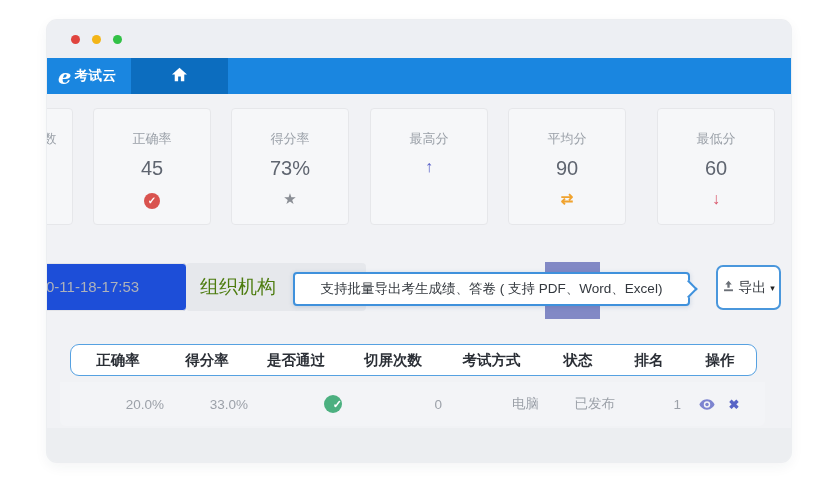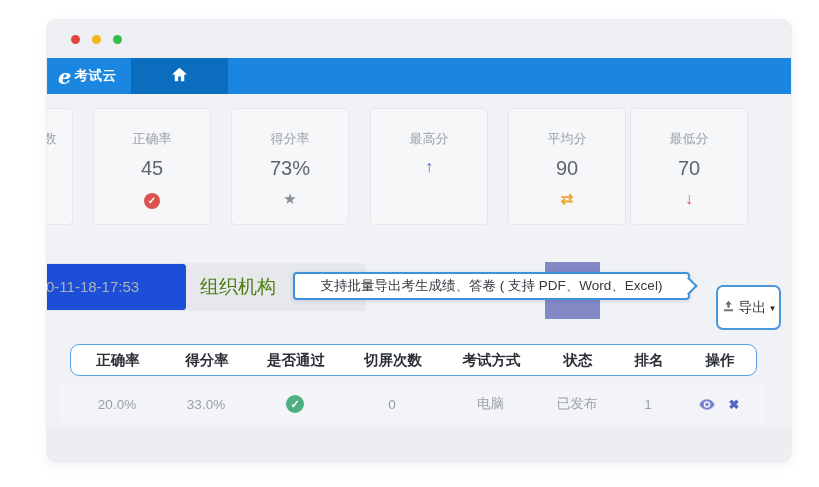--- a/index.html
+++ b/index.html
@@ -18,56 +18,56 @@
   .navbar{position:absolute;left:0;top:38px;width:100%;height:36px;background:#1a86e0;}
   .logo{position:absolute;left:0;top:0;width:84px;height:36px;display:flex;align-items:center;padding-left:11px;box-sizing:border-box;color:#fff;}
   .logo-e{font-family:"DejaVu Serif",serif;font-style:italic;font-weight:bold;font-size:21px;line-height:1;margin-right:3px;}
   .logo-txt{font-size:13.5px;font-weight:bold;letter-spacing:.5px;}
   .nav-tab{position:absolute;left:84px;top:0;width:97px;height:36px;background:#0c6dbf;display:flex;align-items:center;justify-content:center;}
 
   
   .card{position:absolute;top:88px;width:118px;height:117px;background:#f6f7f9;border:1px solid #e6e7ea;
     border-radius:4px;box-sizing:border-box;text-align:center;padding-top:21px;}
   .card.partial{left:-20px;width:46px;}
-  .card.c1{left:46px;}.card.c2{left:184px;}.card.c3{left:323px;}.card.c4{left:461px;}.card.c5{left:583px;}
+  .card.c1{left:46px;}.card.c2{left:184px;}.card.c3{left:323px;}.card.c4{left:461px;}.card.c5{left:610px;}
   .card-label{font-size:13px;color:#9aa0a8;}
   .card-value{font-size:20px;color:#5f6570;margin-top:9px;}
   .card-icon{margin-top:10px;font-size:16px;line-height:18px;height:18px;}
   .badge-red{display:inline-block;width:16px;height:16px;border-radius:50%;background:#d9534f;color:#fff;
     font-size:10px;line-height:16px;font-weight:bold;}
   .icon-star{color:#8a8e95;font-size:15px;}
   .icon-up{color:#5a62c8;font-weight:bold;}
   .icon-avg{color:#f0a32f;font-weight:bold;font-size:15px;}
   .icon-down{color:#d9566b;font-weight:bold;}
 
   
   .date-input{position:absolute;left:-10px;top:243px;width:150px;height:48px;background:#1d4ed8;border:1px solid #e3e4e8;
     border-radius:4px;box-sizing:border-box;font-size:15px;color:#aeb2ba;line-height:46px;padding-left:8px;}
   .org-box{position:absolute;left:139px;top:243px;width:180px;height:48px;background:#e6e8ec;border-radius:4px;
     font-size:19px;color:#4d7c0f;line-height:48px;padding-left:14px;box-sizing:border-box;z-index:1;}
   .purple-block{position:absolute;left:498px;top:242px;width:55px;height:57px;background:#8289c5;z-index:2;}
-  .tooltip{position:absolute;left:246px;top:252px;width:397px;height:28px;background:#fff;border:2px solid #3f91dc;
+  .tooltip{position:absolute;left:246px;top:252px;width:397px;height:34px;background:#fff;border:2px solid #3f91dc;
     border-radius:4px;box-sizing:border-box;z-index:5;display:flex;align-items:center;justify-content:center;
     font-size:13.5px;color:#33383e;box-shadow:0 1px 5px rgba(30,80,140,.18);}
   .tooltip-arrow{position:absolute;right:-7px;top:50%;width:11px;height:11px;background:#fff;
     transform:translateY(-50%) rotate(45deg);border-top:2px solid #3f91dc;border-right:2px solid #3f91dc;}
   .export-btn{position:absolute;left:669px;top:245px;width:65px;height:45px;background:#fff;border:2px solid #4a97dc;
     border-radius:7px;box-sizing:border-box;z-index:4;display:flex;align-items:center;justify-content:center;gap:3px;
-    font-size:14px;color:#3c4046;cursor:pointer;margin-top:20px;}
+    font-size:14px;color:#3c4046;cursor:pointer;}
   .caret{font-size:9px;color:#222;margin-left:1px;}
 
   
   .thead-box{position:absolute;left:23px;top:324px;width:687px;height:32px;background:#fff;border:1.5px solid #56a1e1;
     border-radius:9px;box-sizing:border-box;display:flex;align-items:center;z-index:3;}
   .cell{text-align:center;flex:none;}
   .w0{width:94px;}.w1{width:84px;}.w2{width:94px;}.w3{width:100px;}.w4{width:97px;}.w5{width:76px;}.w6{width:66px;}.w7{width:76px;}
   .th{font-size:14.5px;font-weight:bold;color:#2b2f36;}
   .data-row{position:absolute;left:13px;top:362px;width:705px;height:44px;background:#f3f4f7;border-radius:0 0 6px 6px;}
   .data-row-inner{position:absolute;left:10px;top:0;width:687px;height:44px;display:flex;align-items:center;}
-  .td{font-size:13.5px;color:#9ca1a9;}
+  .td{font-size:13.5px;color:#9ca1a9;text-align:right;}
   .badge-green{display:inline-block;width:18px;height:18px;border-radius:50%;background:#4cb080;color:#fff;
     font-size:11px;line-height:18px;font-weight:bold;vertical-align:middle;}
   .ops{display:flex;align-items:center;justify-content:center;gap:14px;}
   .eye-icon{display:inline-flex;cursor:pointer;}
   .x-icon{font-size:13px;color:#5864c6;font-weight:bold;cursor:pointer;}
   .footer{position:absolute;left:0;top:408px;width:744px;height:34px;background:#eceef1;}
 </style>
 </head>
 <body>
 
@@ -116,21 +116,21 @@
     </div>
 
     <div class="card c4">
       <div class="card-label">平均分</div>
       <div class="card-value">90</div>
       <div class="card-icon"><span class="icon-avg">⇄</span></div>
     </div>
 
     <div class="card c5">
       <div class="card-label">最低分</div>
-      <div class="card-value">70</div>
+      <div class="card-value">60</div>
       <div class="card-icon"><span class="icon-down">↓</span></div>
     </div>
 
     <div class="date-input">0-11-18-17:53</div>
     <div class="org-box">组织机构</div>
     <div class="purple-block"></div>
 
     <div class="tooltip">
       <span>支持批量导出考生成绩、答卷 ( 支持 PDF、Word、Excel)</span>
       <span class="tooltip-arrow"></span>

